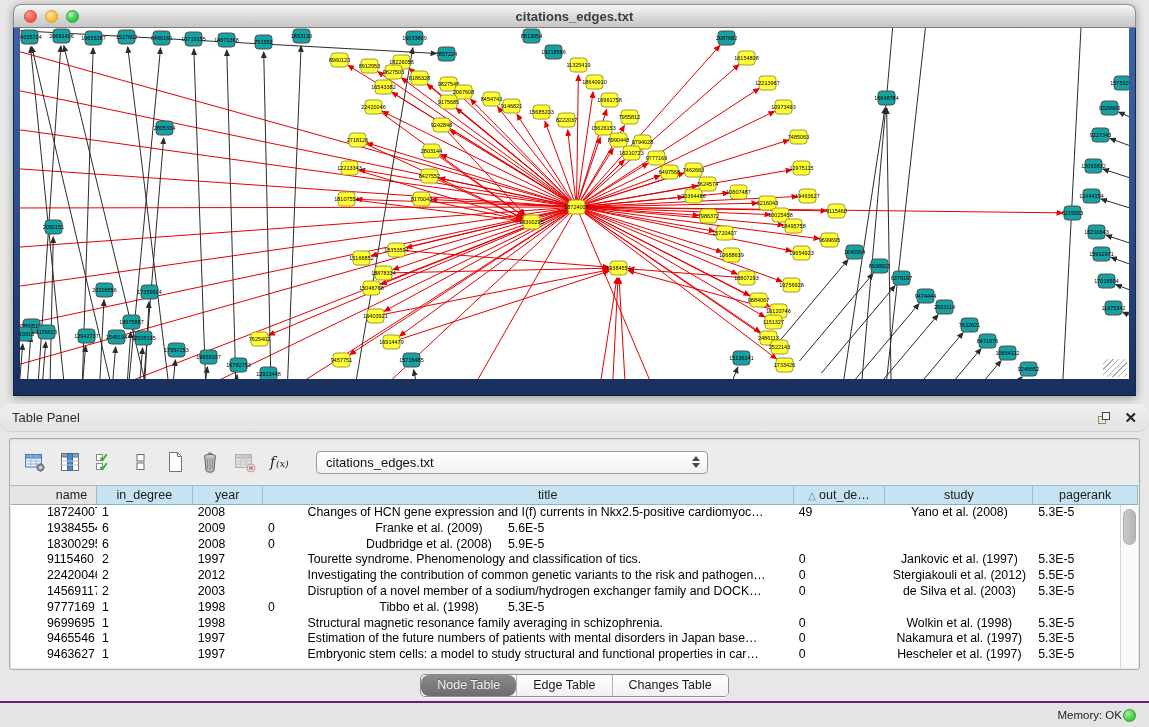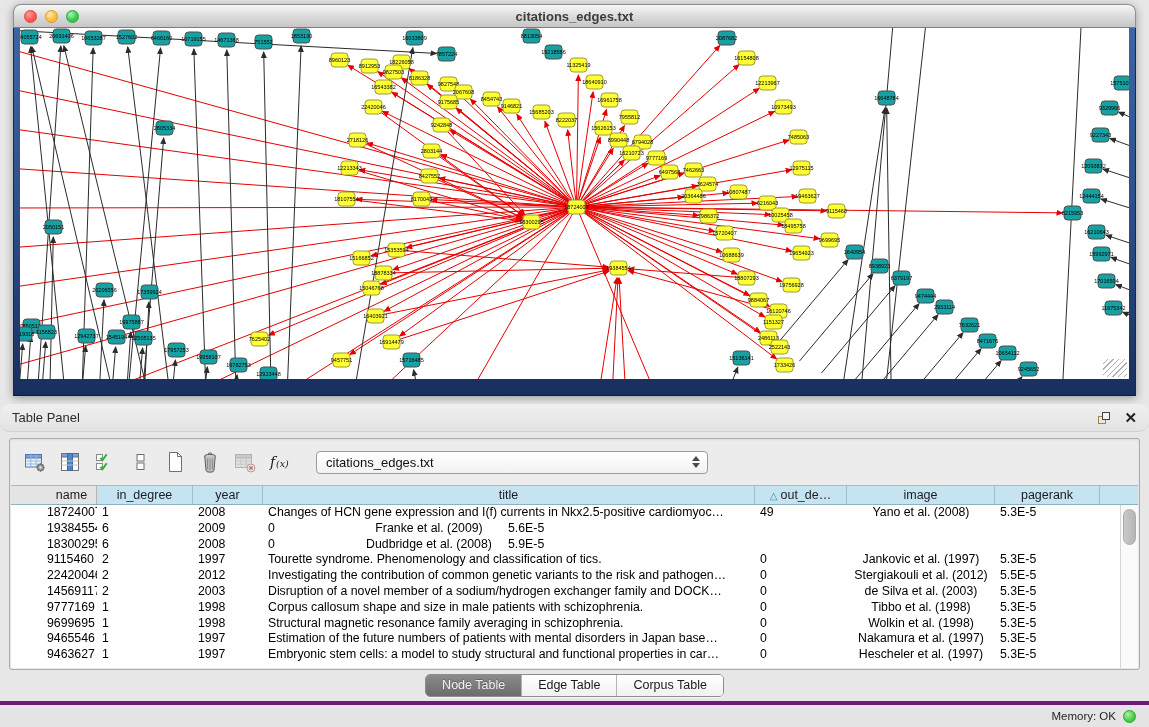--- a/index.html
+++ b/index.html
@@ -48,34 +48,34 @@
   .combo .arrows i.dn{border-top:5px solid #4b4b4b;}
 
   .tbl{position:absolute;left:1px;right:1px;top:46px;bottom:1px;background:#fff;overflow:hidden;}
   .thead{display:flex;height:20px;background:#c6e3f2;border-top:1px solid #9dbecd;border-bottom:1px solid #8fb0c0;box-sizing:border-box;}
   .th{font-size:12.5px;color:#1c1c1c;text-align:center;line-height:18px;border-right:1px solid #9dbecd;box-sizing:border-box;
     overflow:hidden;white-space:nowrap;}
   .th.c0{background:#e4e4e4;border-right:1px solid #b5b5b5;}
   .sort-tri{color:#2e93b5;font-size:10px;margin-right:3px;}
   .trow{display:flex;height:15.8px;line-height:15.8px;font-size:12.3px;color:#000;white-space:nowrap;}
   .td{overflow:hidden;white-space:nowrap;box-sizing:border-box;padding-left:5px;}
-  .c0{width:86px;padding-left:36px;} .c1{width:96px;} .c2{width:70px;} .c3{width:492px;} .c4{width:92px;} .c5{width:148px;text-align:center;padding-left:0;} .c6{width:105px;}
+  .c0{width:86px;padding-left:36px;} .c1{width:96px;} .c2{width:70px;} .c3{width:492px;margin-left:40px;} .c4{width:92px;} .c5{width:148px;text-align:center;padding-left:0;} .c6{width:105px;}
   .vscroll{position:absolute;right:0;top:20px;bottom:0;width:17px;background:#fafafa;border-left:1px solid #d5d5d5;}
   .vthumb{position:absolute;left:2px;right:2px;top:4px;height:34px;border-radius:7px;
     background:linear-gradient(90deg,#c9c9c9,#b5b5b5);border:1px solid #ababab;}
 
   .tabs{position:absolute;left:0;right:0;top:270px;display:flex;justify-content:center;}
   .seg{display:flex;height:21px;border:1px solid #8d8d8d;border-radius:5px;overflow:hidden;background:#fbfbfb;
     box-shadow:0 1px 0 rgba(255,255,255,.7);}
   .seg .tab{font-size:12.5px;color:#1a1a1a;padding:0 16px;line-height:21px;border-left:1px solid #b3b3b3;background:linear-gradient(#ffffff,#f1f1f1);}
-  .seg .tab:first-child{border-left:none;}
+  .seg .tab:first-child{border-left:none;border-radius:8px;}
   .seg .tab.active{background:linear-gradient(#8b8b8b,#6c6c6c);color:#f1f1f1;text-shadow:0 -1px 0 rgba(0,0,0,.25);}
 
-  .statusbar{position:absolute;left:0;right:0;bottom:0;height:26px;background:#e4e4e4;border-top:4px solid #701a75;
-    display:flex;align-items:center;justify-content:flex-end;gap:7px;padding-right:13px;box-sizing:border-box;}
+  .statusbar{position:absolute;left:0;right:0;bottom:0;height:26px;background:#e4e4e4;border-top:2px solid #701a75;
+    display:flex;align-items:center;justify-content:flex-end;gap:1px;padding-right:13px;box-sizing:border-box;}
   .mem-label{font-size:11.5px;color:#1f1f1f;}
   .mem-dot{width:13px;height:13px;border-radius:50%;background:radial-gradient(circle at 35% 30%,#a8f0a0,#3ecf3e 65%);
     border:1px solid #2f9c2f;box-sizing:border-box;}
 </style>
 </head>
 <body>
 
 <div class="app">
 
   <div class="net-window">
@@ -827,21 +827,21 @@
         </div>
       </div>
 
       <div class="tbl">
         <div class="thead" id="thead">
             <div class="th c0">name</div>
             <div class="th c1">in_degree</div>
             <div class="th c2">year</div>
             <div class="th c3">title</div>
             <div class="th c4"><span class="sort-tri">△</span>out_de…</div>
-            <div class="th c5">image</div>
+            <div class="th c5">study</div>
             <div class="th c6">pagerank</div>
           </div>
         <div id="tbody">
             <div class="trow">
               <div class="td c0">18724007</div>
               <div class="td c1">1</div>
               <div class="td c2">2008</div>
               <div class="td c3">Changes of HCN gene expression and I(f) currents in Nkx2.5-positive cardiomyoc…</div>
               <div class="td c4">49</div>
               <div class="td c5">Yano et al. (2008)</div>
@@ -887,21 +887,20 @@
               <div class="td c2">2003</div>
               <div class="td c3">Disruption of a novel member of a sodium/hydrogen exchanger family and DOCK…</div>
               <div class="td c4">0</div>
               <div class="td c5">de Silva et al. (2003)</div>
               <div class="td c6">5.3E-5</div>
             </div>
             <div class="trow">
               <div class="td c0">9777169</div>
               <div class="td c1">1</div>
               <div class="td c2">1998</div>
-              <div class="td c3">Corpus callosum shape and size in male patients with schizophrenia.</div>
               <div class="td c4">0</div>
               <div class="td c5">Tibbo et al. (1998)</div>
               <div class="td c6">5.3E-5</div>
             </div>
             <div class="trow">
               <div class="td c0">9699695</div>
               <div class="td c1">1</div>
               <div class="td c2">1998</div>
               <div class="td c3">Structural magnetic resonance family averaging in schizophrenia.</div>
               <div class="td c4">0</div>
@@ -930,21 +929,21 @@
         <div class="vscroll">
           <div class="vthumb"></div>
         </div>
       </div>
     </div>
 
     <div class="tabs">
       <div class="seg" id="tabseg">
           <div class="tab active">Node Table</div>
           <div class="tab">Edge Table</div>
-          <div class="tab">Corpus Table</div>
+          <div class="tab">Changes Table</div>
         </div>
     </div>
 
     <div class="statusbar">
       <span class="mem-label">Memory: OK</span>
       <span class="mem-dot"></span>
     </div>
   </div>
 </div>
 

